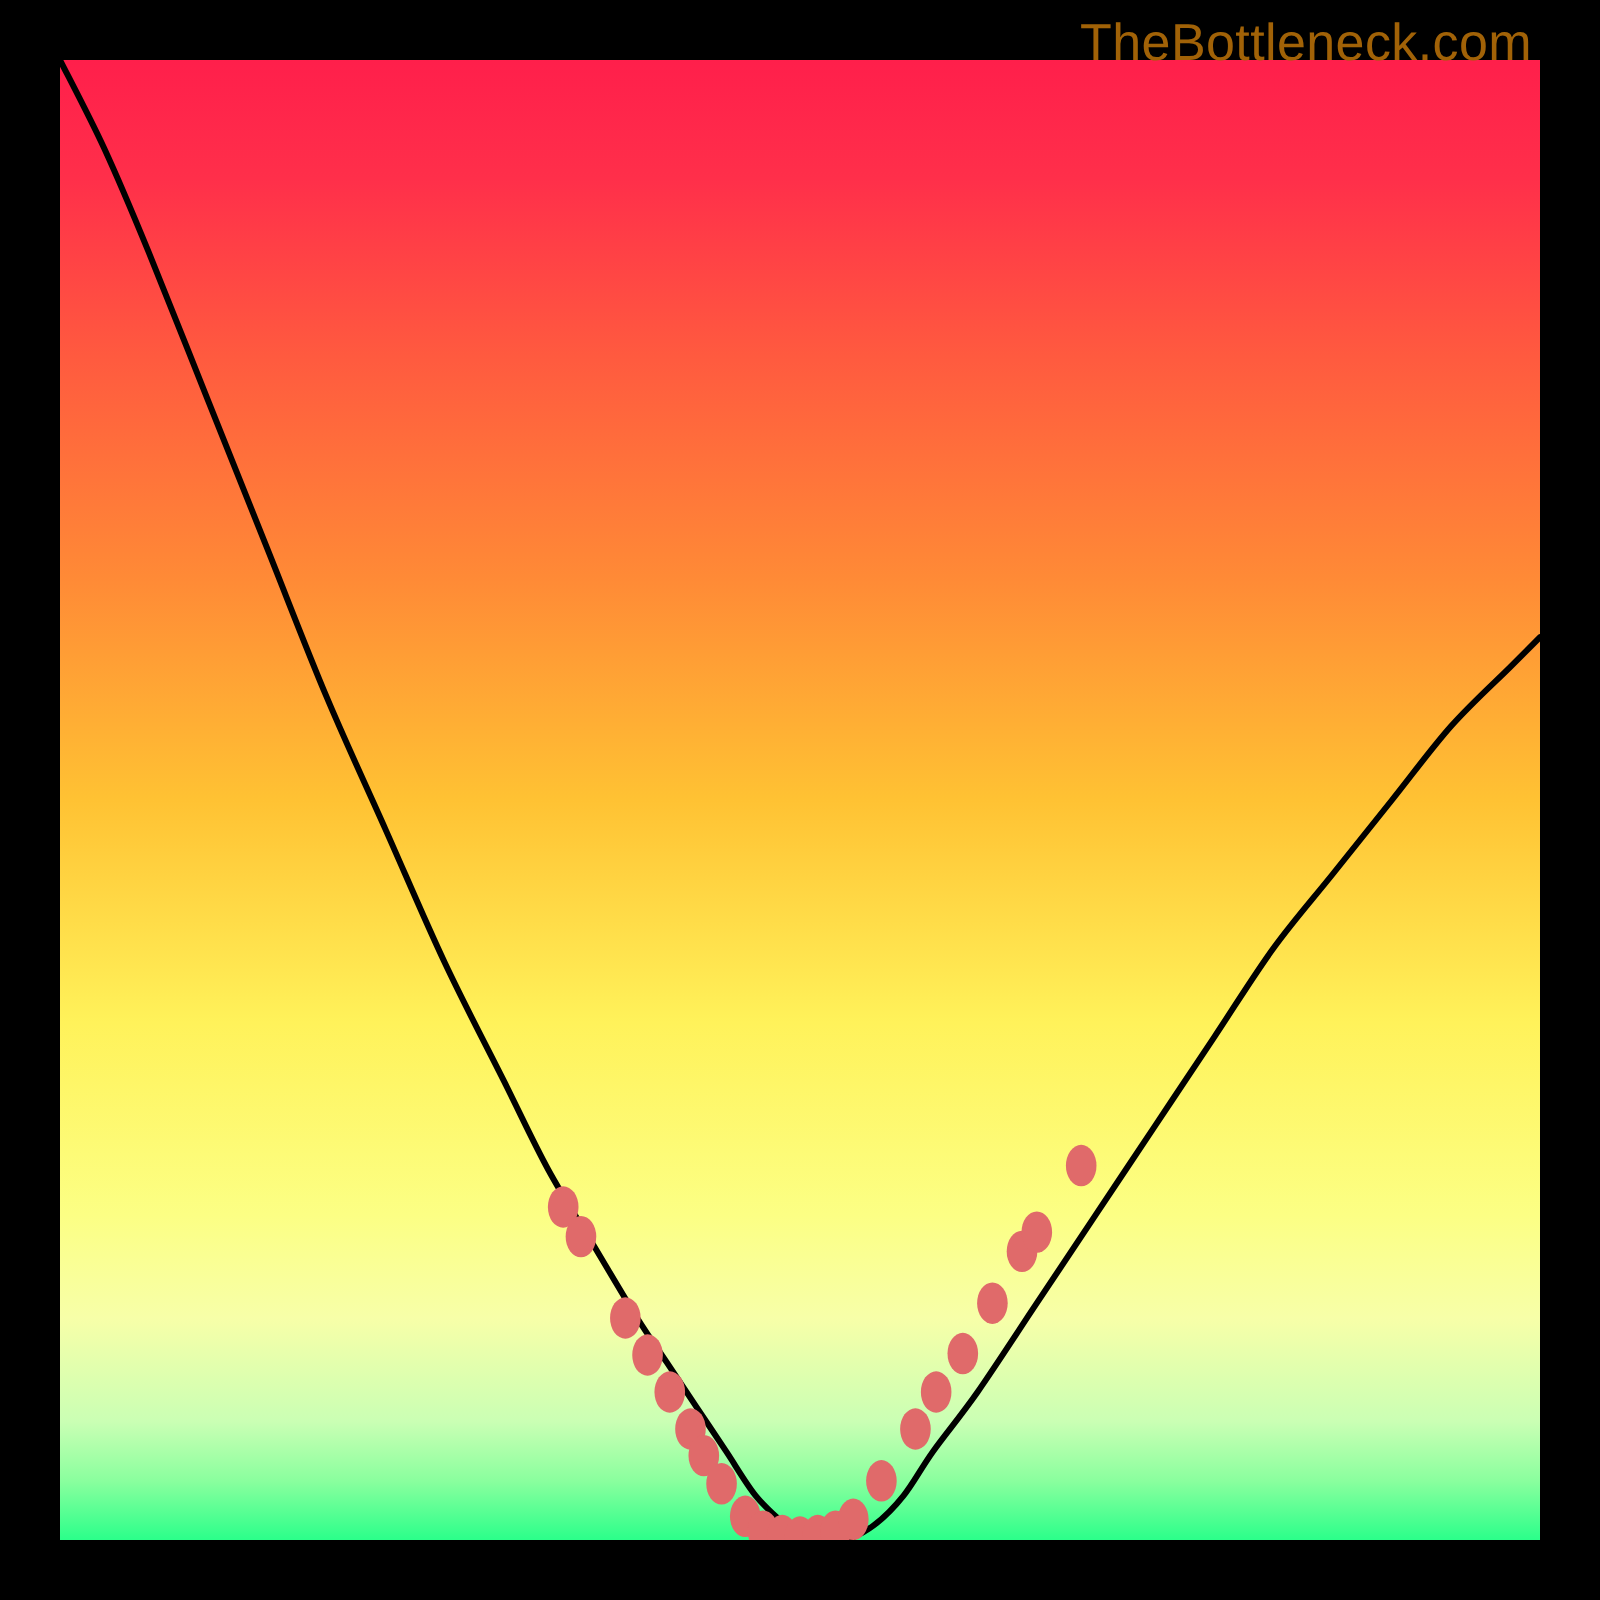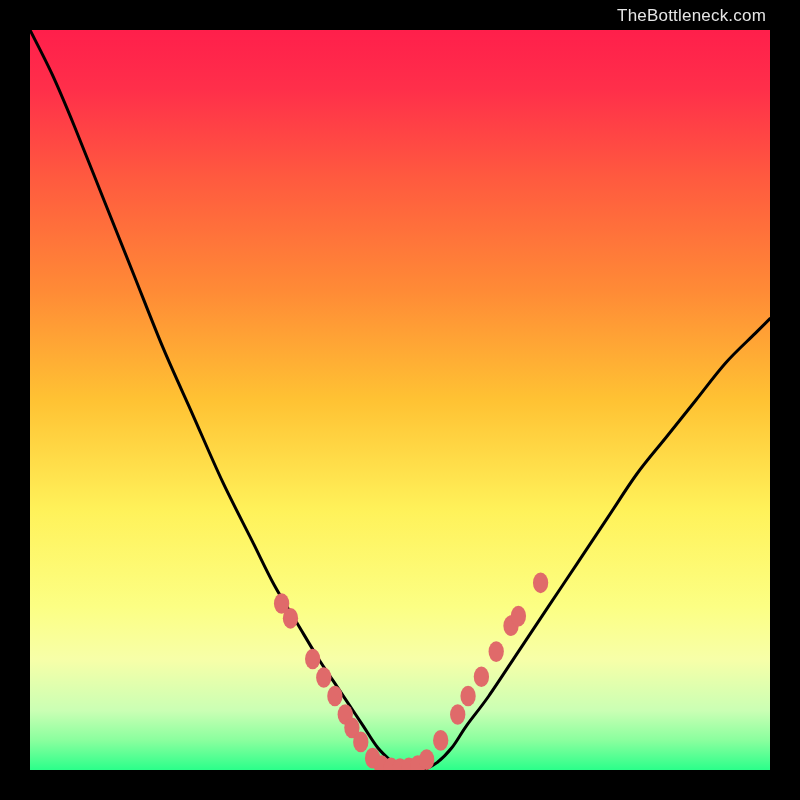--- a/index.html
+++ b/index.html
@@ -26,23 +26,23 @@
     overflow: hidden;
   }
   .gradient-bg {
     position: absolute;
     inset: 0;
   }
   .watermark {
     position: absolute;
     top: 6px;
     right: 34px;
-    font-size: 17px;
+    font-size: 26px;
     font-weight: 500;
-    color: #e5e5e5;
+    color: #a16207;
     letter-spacing: 0.2px;
     z-index: 5;
     user-select: none;
   }
   svg.overlay {
     position: absolute;
     left: 0;
     top: 0;
     z-index: 3;
   }

